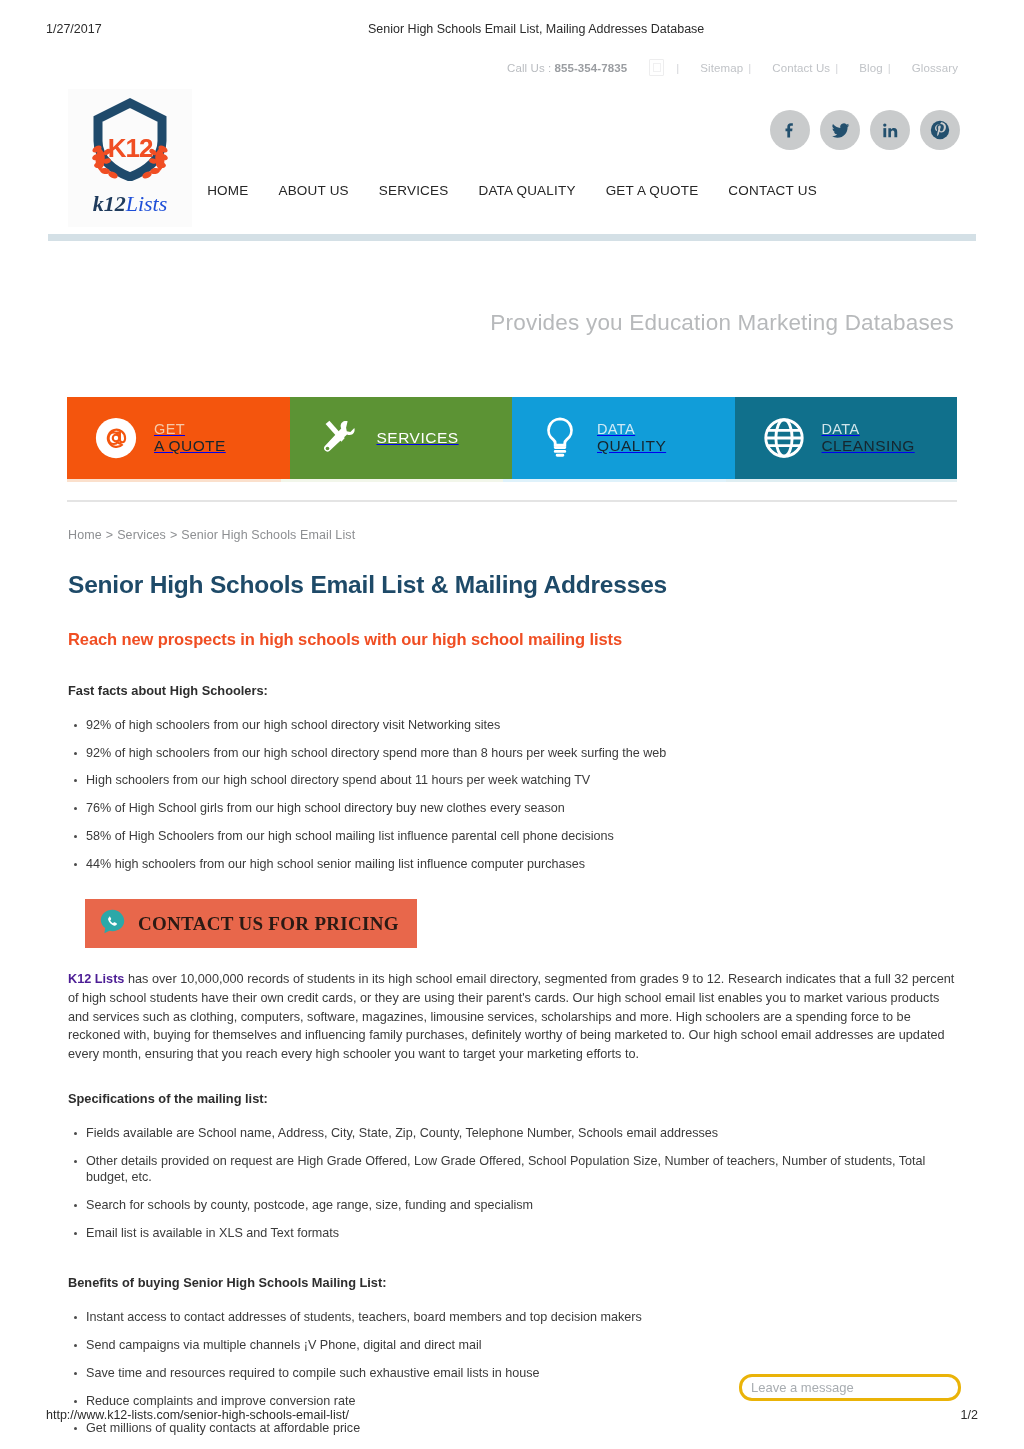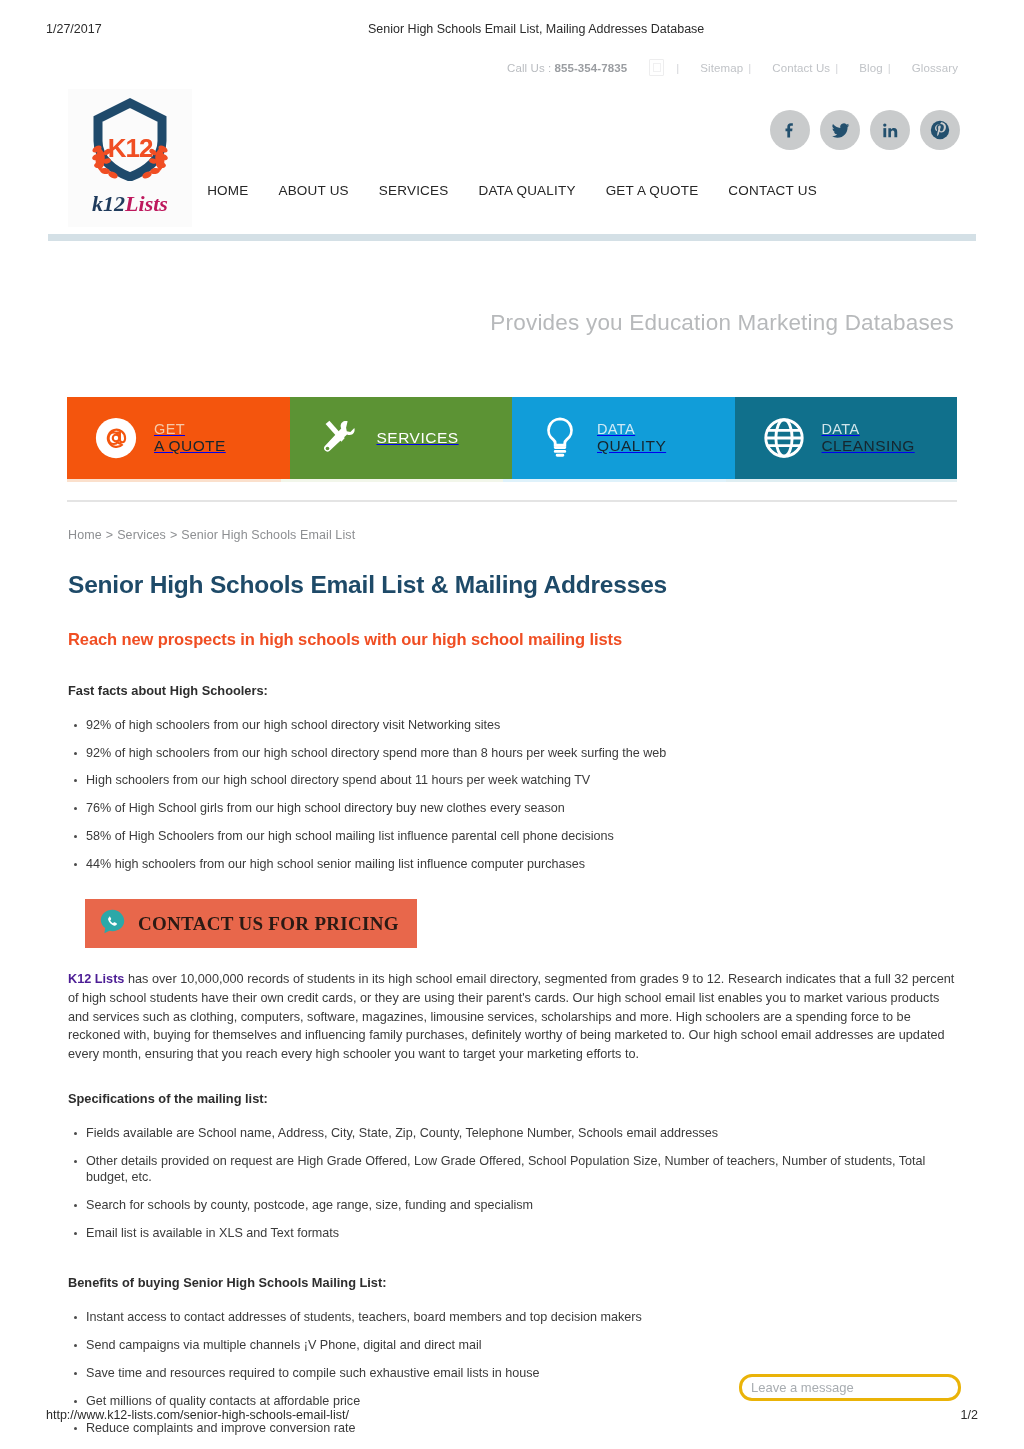--- a/index.html
+++ b/index.html
@@ -76,21 +76,21 @@
     letter-spacing: -1px;
   }
   .logo-wordmark {
     position: absolute; left: 0; right: 0; bottom: 10px;
     text-align: center;
     font-family: "Liberation Serif", serif;
     font-style: italic;
     font-size: 22px;
   }
   .logo-wordmark .wm-k12 { color: #1f3b5c; font-weight: bold; }
-  .logo-wordmark .wm-lists { color: #be185d; font-weight: bold; margin-top: 6px; }
+  .logo-wordmark .wm-lists { color: #1d4ed8; font-weight: normal; margin-top: 6px; }
 
   
   .social-row {
     position: absolute;
     right: 64px; top: 110px;
     display: flex;
     gap: 10px;
   }
   .social-icon {
     width: 40px; height: 40px;
@@ -499,22 +499,22 @@
     <li>Other details provided on request are High Grade Offered, Low Grade Offered, School Population Size, Number of teachers, Number of students, Total budget, etc.</li>
     <li>Search for schools by county, postcode, age range, size, funding and specialism</li>
     <li>Email list is available in XLS and Text formats</li>
   </ul>
 
   <div class="section-label" style="margin-top:34px">Benefits of buying Senior High Schools Mailing List:</div>
   <ul class="facts">
     <li>Instant access to contact addresses of students, teachers, board members and top decision makers</li>
     <li>Send campaigns via multiple channels ¡V Phone, digital and direct mail</li>
     <li>Save time and resources required to compile such exhaustive email lists in house</li>
+    <li>Reduce complaints and improve conversion rate</li>
     <li>Get millions of quality contacts at affordable price</li>
-    <li>Reduce complaints and improve conversion rate</li>
     <li>Focus on other business needs</li>
   </ul>
 </main>
 
 <div class="chat-widget">
   <input class="chat-input" type="text" placeholder="Leave a message" style="">
 </div>
 
 <div class="print-footer">
   <span>http://www.k12-lists.com/senior-high-schools-email-list/</span>

